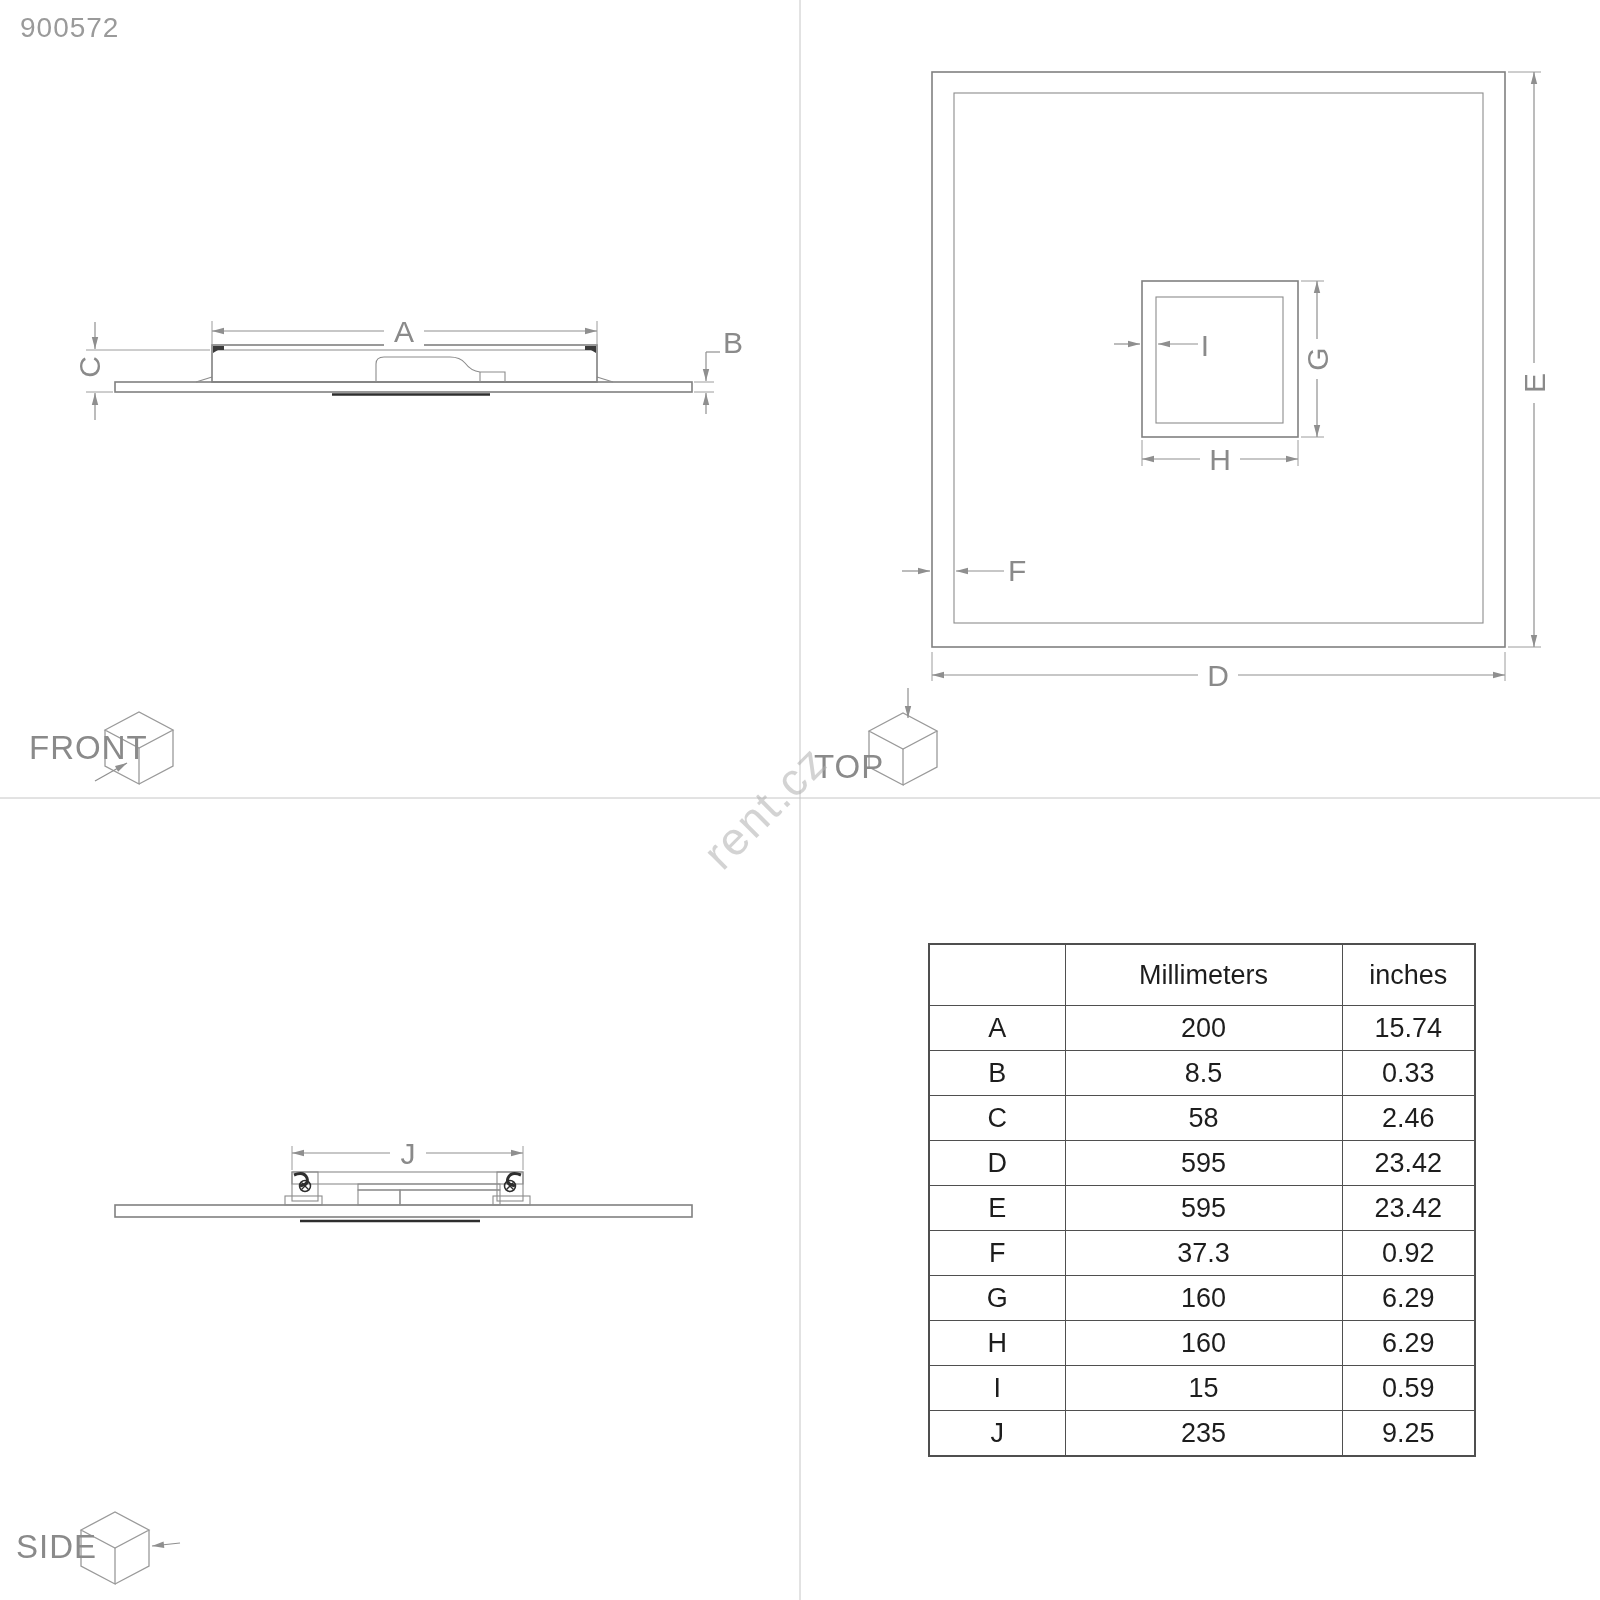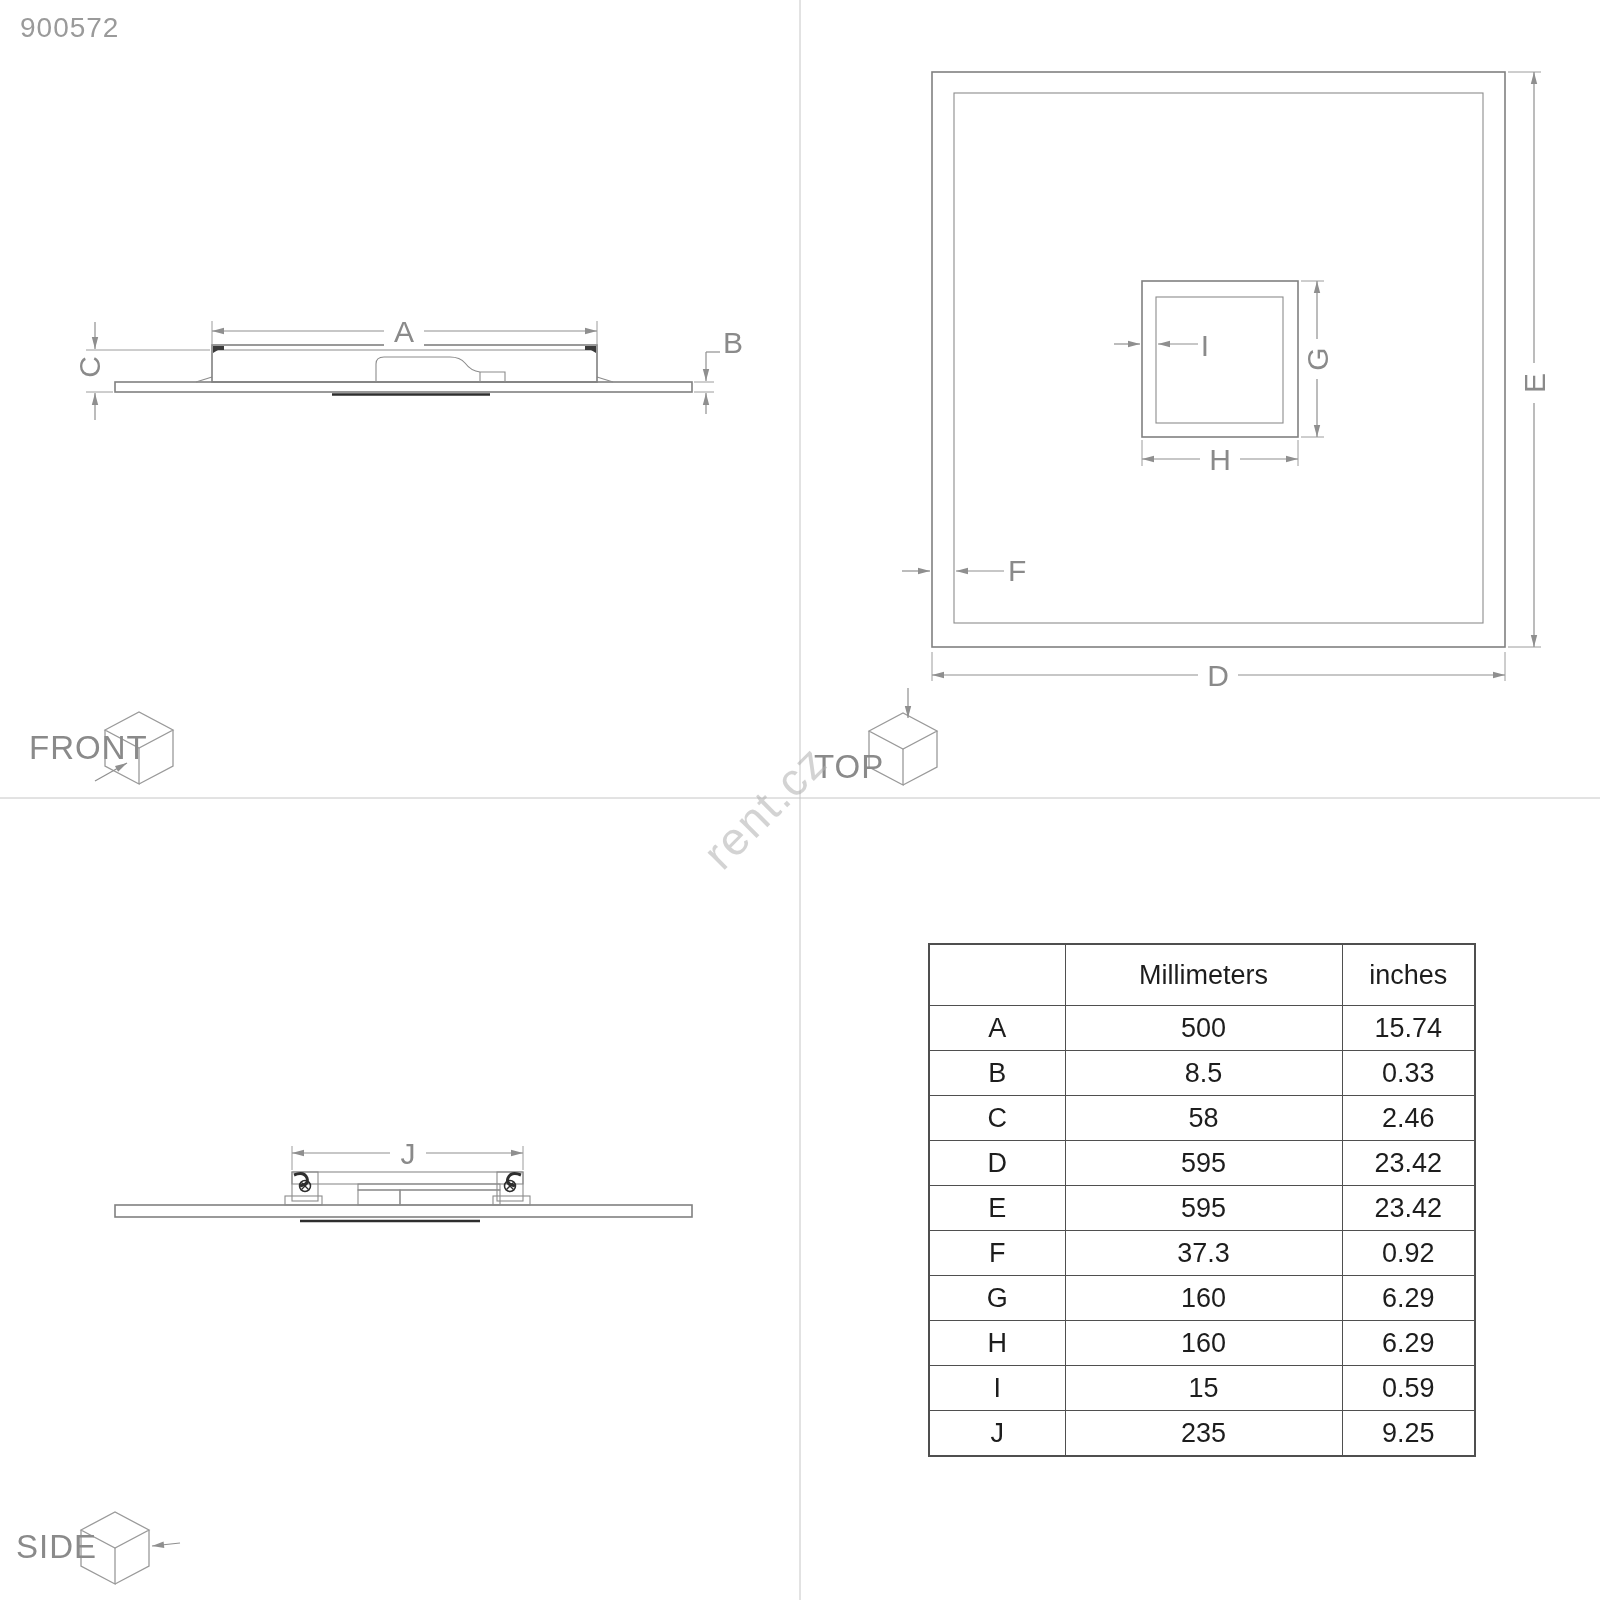--- a/index.html
+++ b/index.html
@@ -215,21 +215,21 @@
   <thead>
     <tr>
       <th></th>
       <th>Millimeters</th>
       <th>inches</th>
     </tr>
   </thead>
   <tbody>
         <tr>
           <td>A</td>
-          <td>500</td>
+          <td>200</td>
           <td>15.74</td>
         </tr>
         <tr>
           <td>B</td>
           <td>8.5</td>
           <td>0.33</td>
         </tr>
         <tr>
           <td>C</td>
           <td>58</td>

